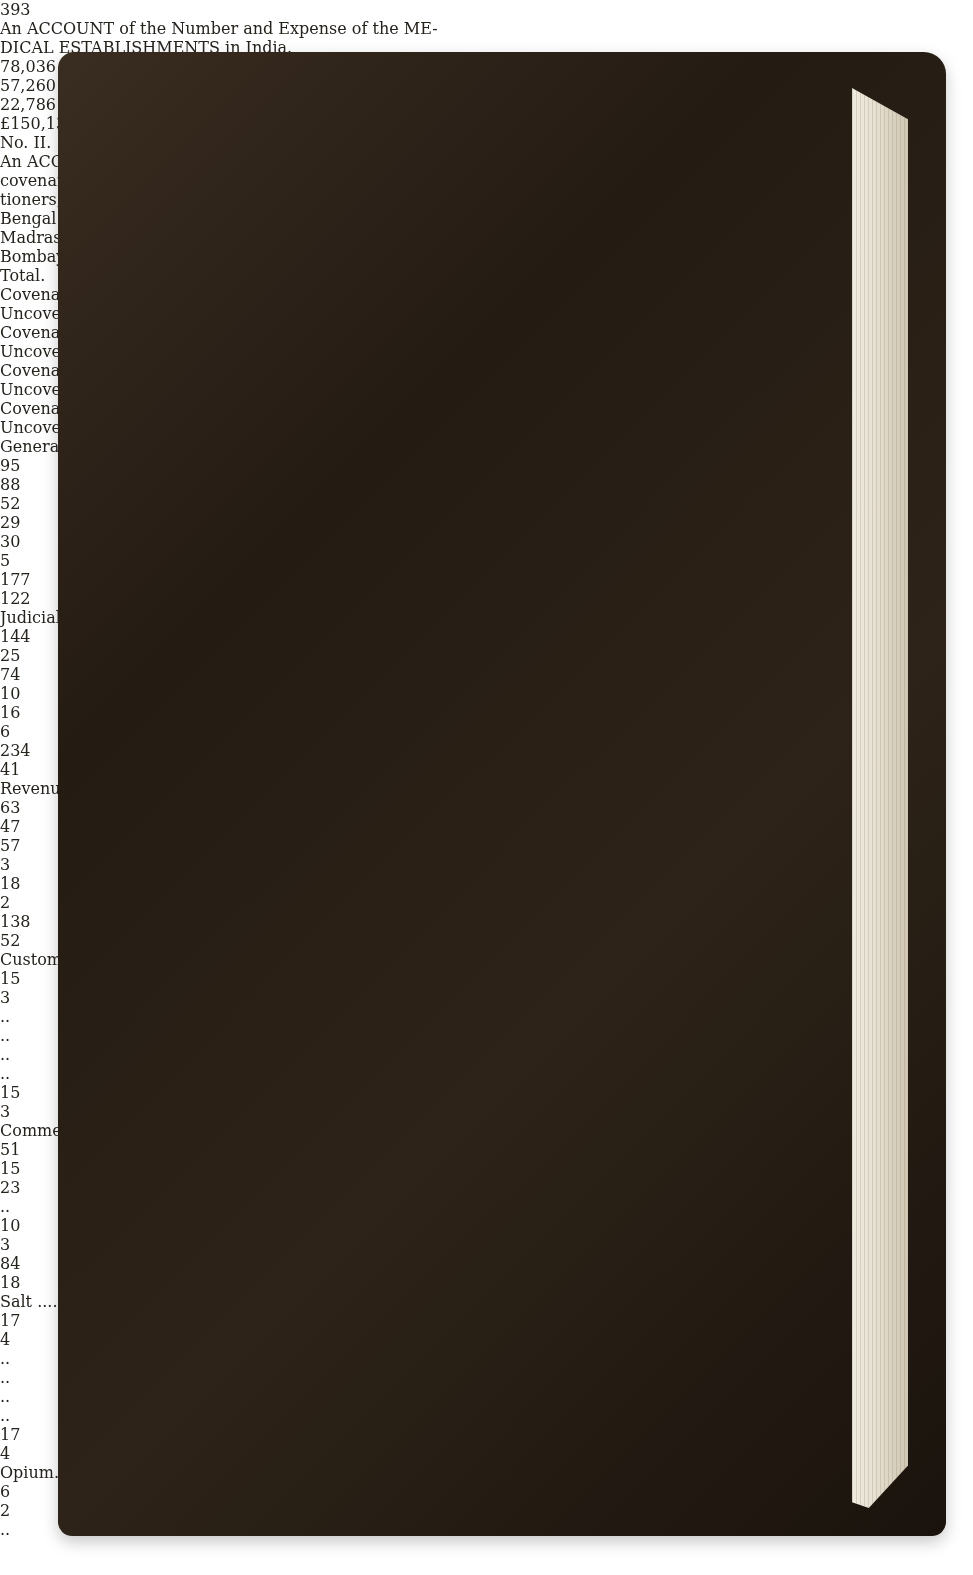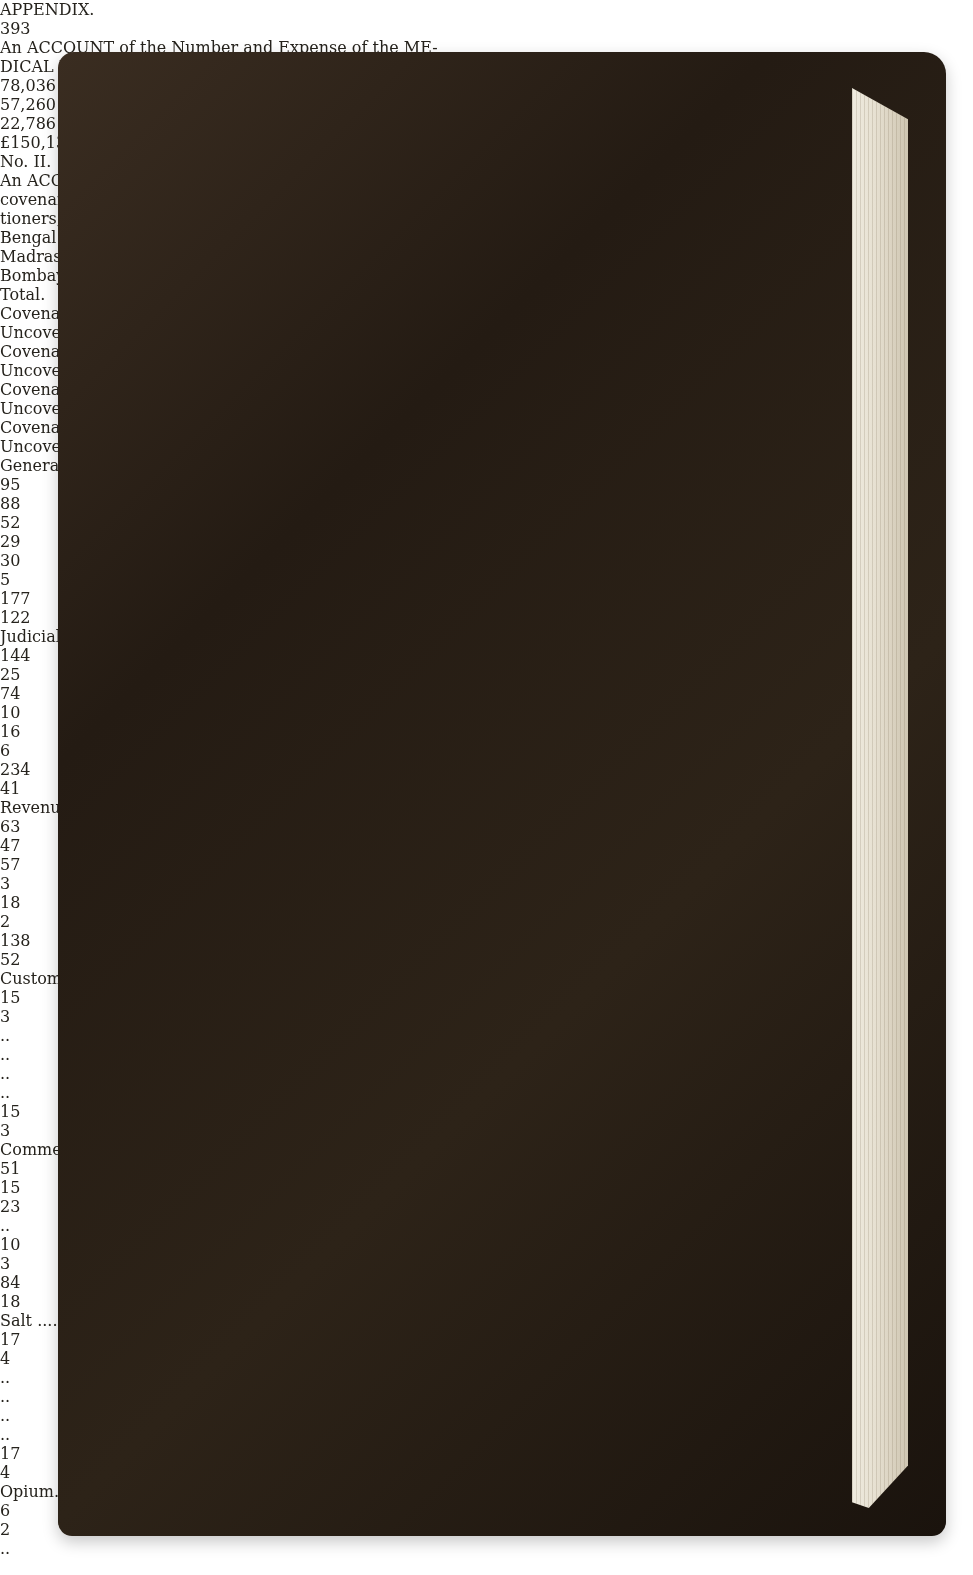--- a/index.html
+++ b/index.html
@@ -105,21 +105,20 @@
                 background:#6b5a42; opacity:.85; }
 </style>
 </head>
 <body>
 
 <div class="cover"></div>
 <div class="fore-edge"></div>
 <div class="left-page"></div>
 <div class="page">
 
-  <div class="running-head">APPENDIX.</div>
   <div class="page-num">393</div>
   <div class="double-rule"></div>
 
   <div class="ghost gh-l1">An ACCOUNT of the Number and Expense of the ME-</div>
   <div class="ghost gh-l2">DICAL ESTABLISHMENTS in India.</div>
   <div class="ghost gh-num" style="top:500px;">78,036</div>
   <div class="ghost gh-num" style="top:550px;">57,260</div>
   <div class="ghost gh-num" style="top:598px;">22,786</div>
   <div class="ghost gh-num" style="top:642px;">£150,132</div>
 

